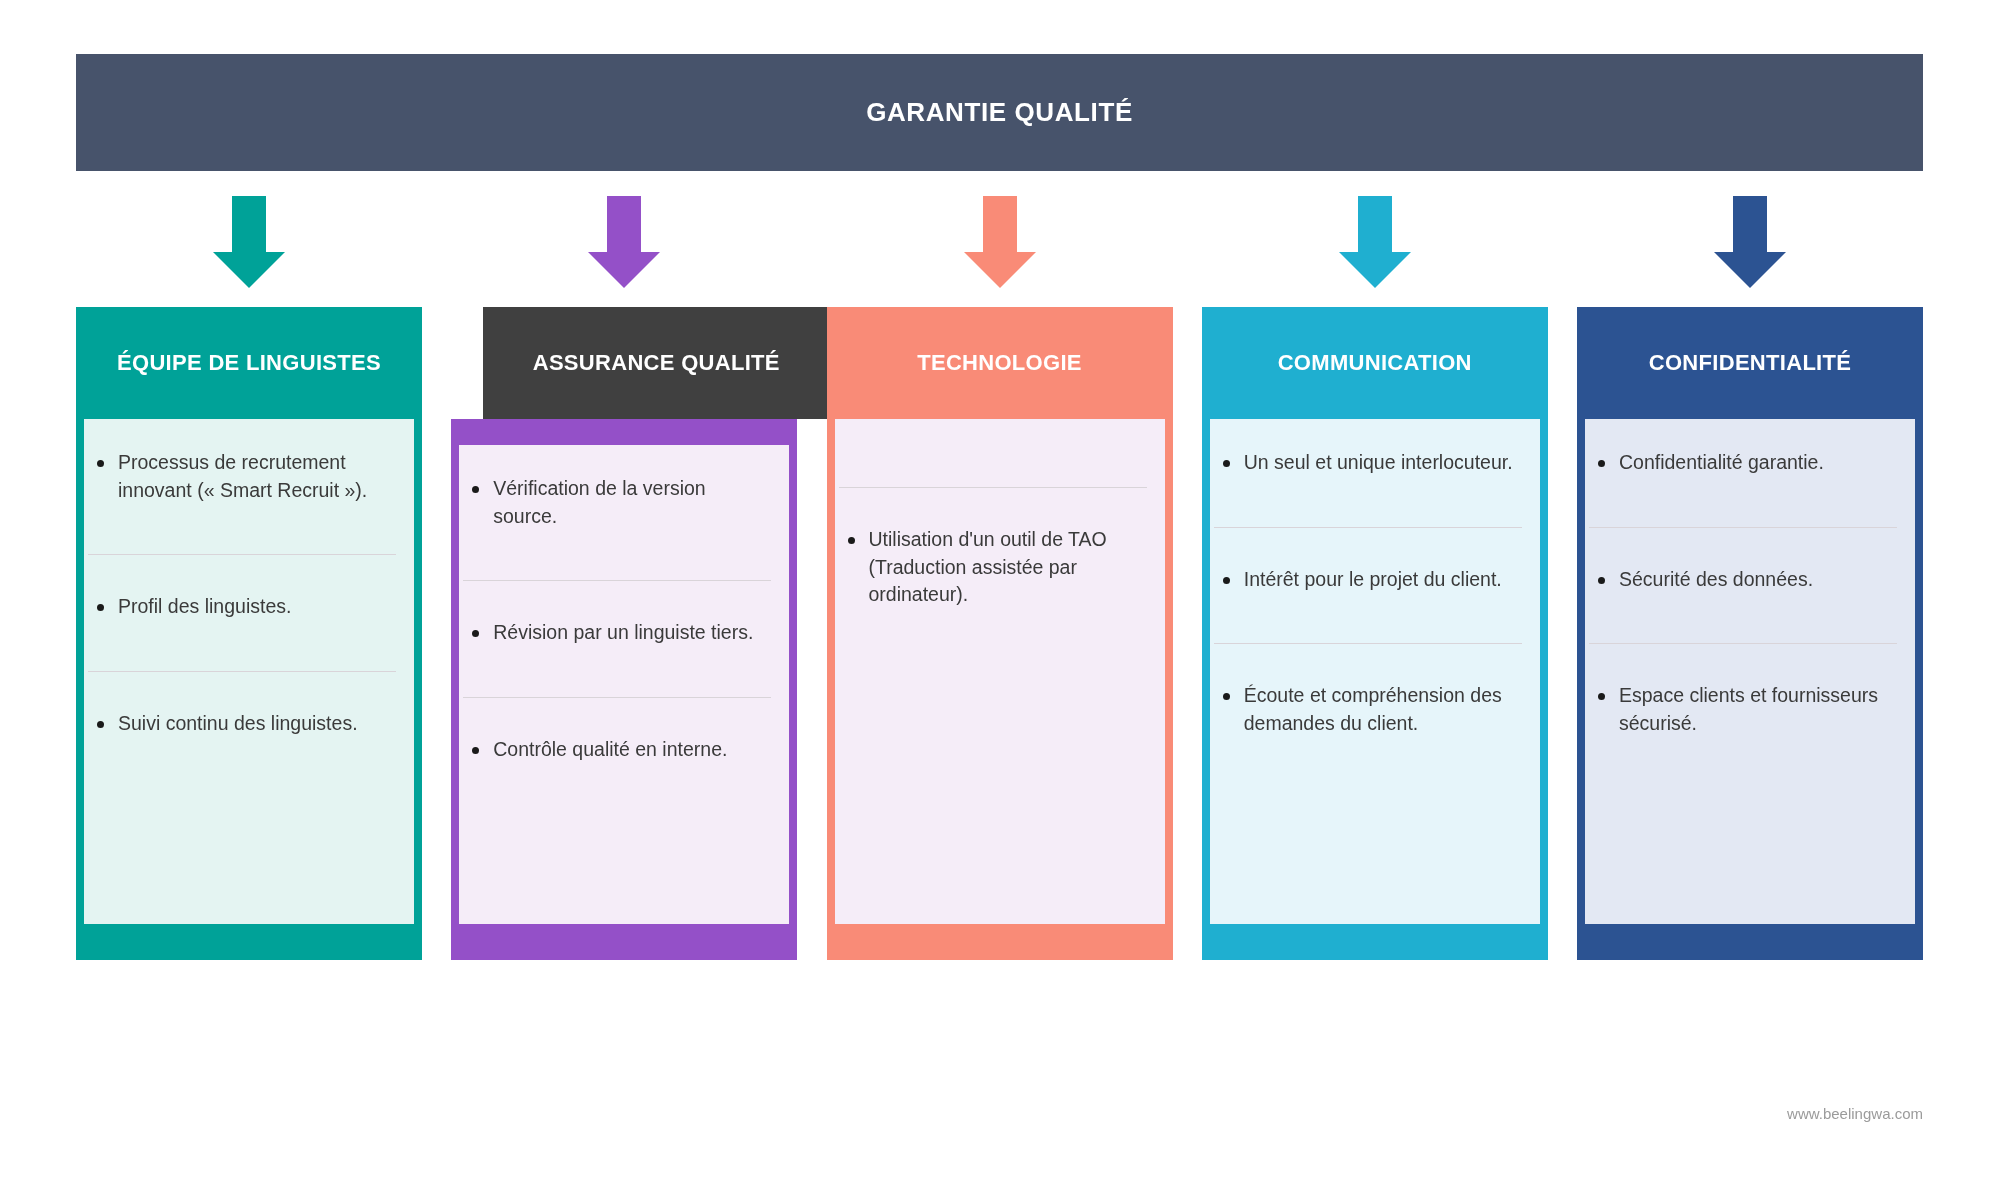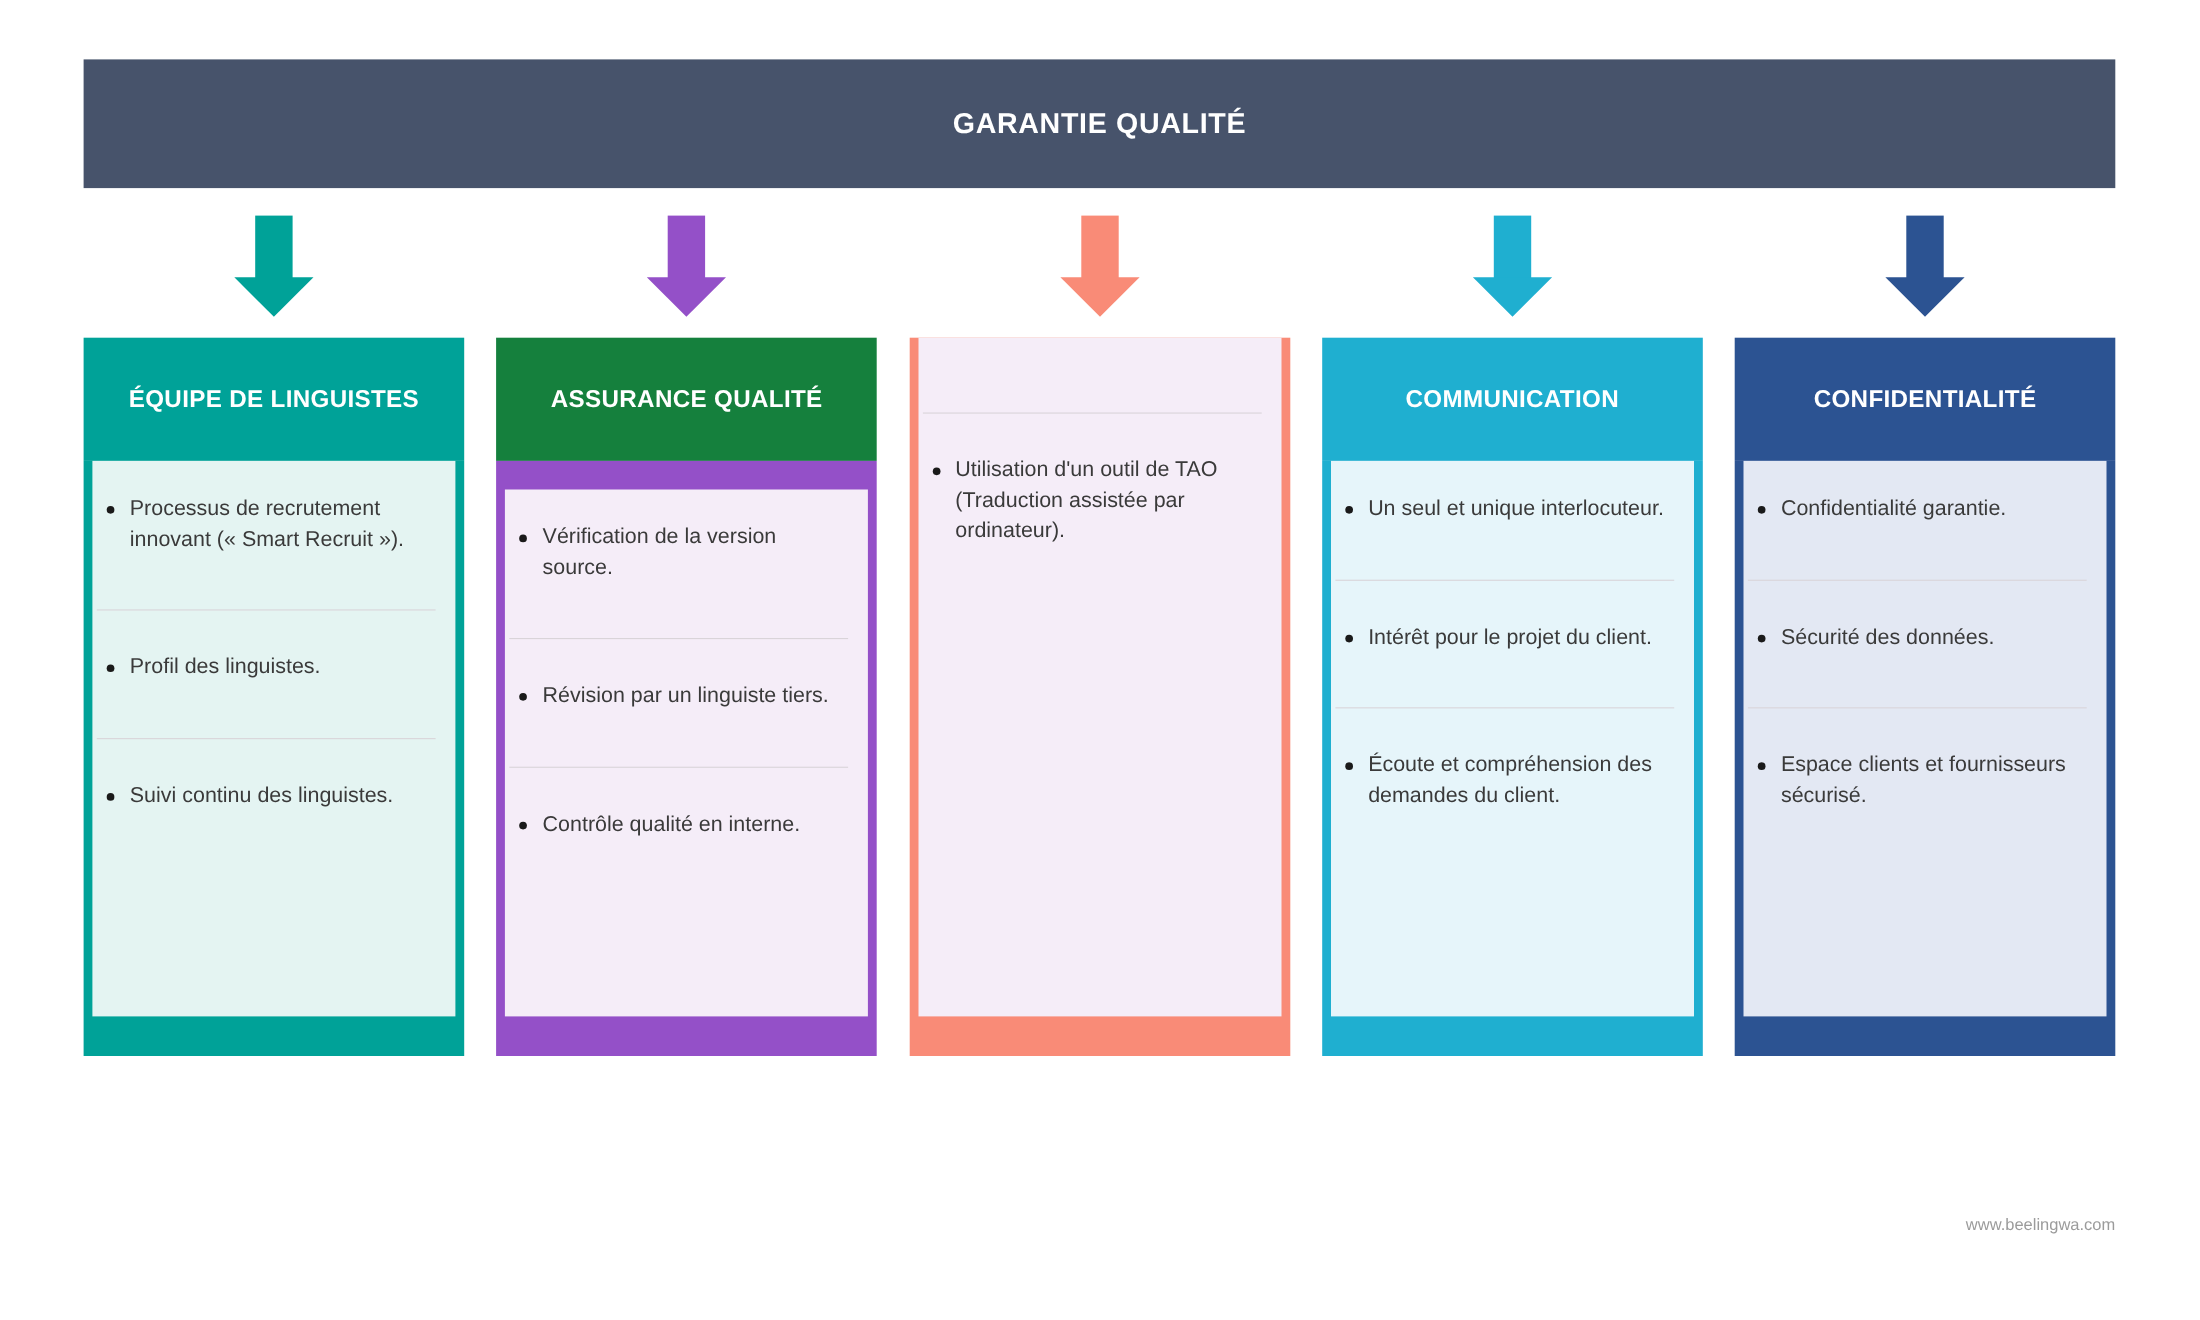--- a/index.html
+++ b/index.html
@@ -201,21 +201,21 @@
         </div>
       </div>
     </div>
 
     <div class="column">
       <div class="arrow">
         <div class="arrow-stem" style="background: rgb(148, 80, 200);"></div>
         <div class="arrow-head" style="border-top-color: rgb(148, 80, 200);"></div>
       </div>
       <div class="card">
-        <div class="card-header" style="background: #15803d;">
+        <div class="card-header" style="background: #404040; margin-left: 32px;">
           <div class="card-header-title">ASSURANCE QUALITÉ</div>
         </div>
         <div class="card-body-frame" style="background: rgb(148, 80, 200);">
           <div class="card-body" style="background: rgb(245, 237, 248); margin-top: 26px;">
             <ul class="bullet-list">
               <li class="bullet-item">Vérification de la version source.</li>
               <li class="spacer-lg"></li>
               <li class="bullet-sep"></li>
               <li class="spacer-md"></li>
               <li class="bullet-item">Révision par un linguiste tiers.</li>
@@ -228,20 +228,23 @@
         </div>
       </div>
     </div>
 
     <div class="column">
       <div class="arrow">
         <div class="arrow-stem" style="background: rgb(249, 139, 119);"></div>
         <div class="arrow-head" style="border-top-color: rgb(249, 139, 119);"></div>
       </div>
       <div class="card">
+        <div class="card-header" style="background: rgb(249, 139, 119);">
+          <div class="card-header-title">TECHNOLOGIE</div>
+        </div>
         <div class="card-body-frame" style="background: rgb(249, 139, 119);">
           <div class="card-body" style="background: rgb(245, 237, 248);">
             <ul class="bullet-list">
               <li class="spacer-md"></li>
               <li class="bullet-sep"></li>
               <li class="spacer-md"></li>
               <li class="bullet-item">Utilisation d'un outil de TAO (Traduction assistée par ordinateur).</li>
             </ul>
           </div>
         </div>

